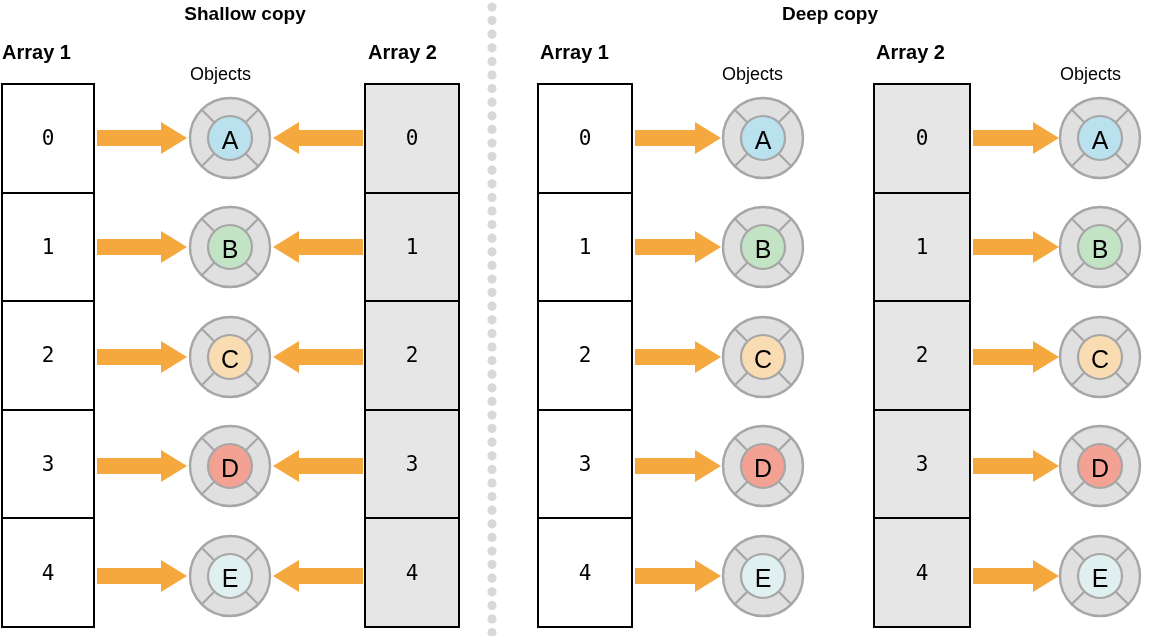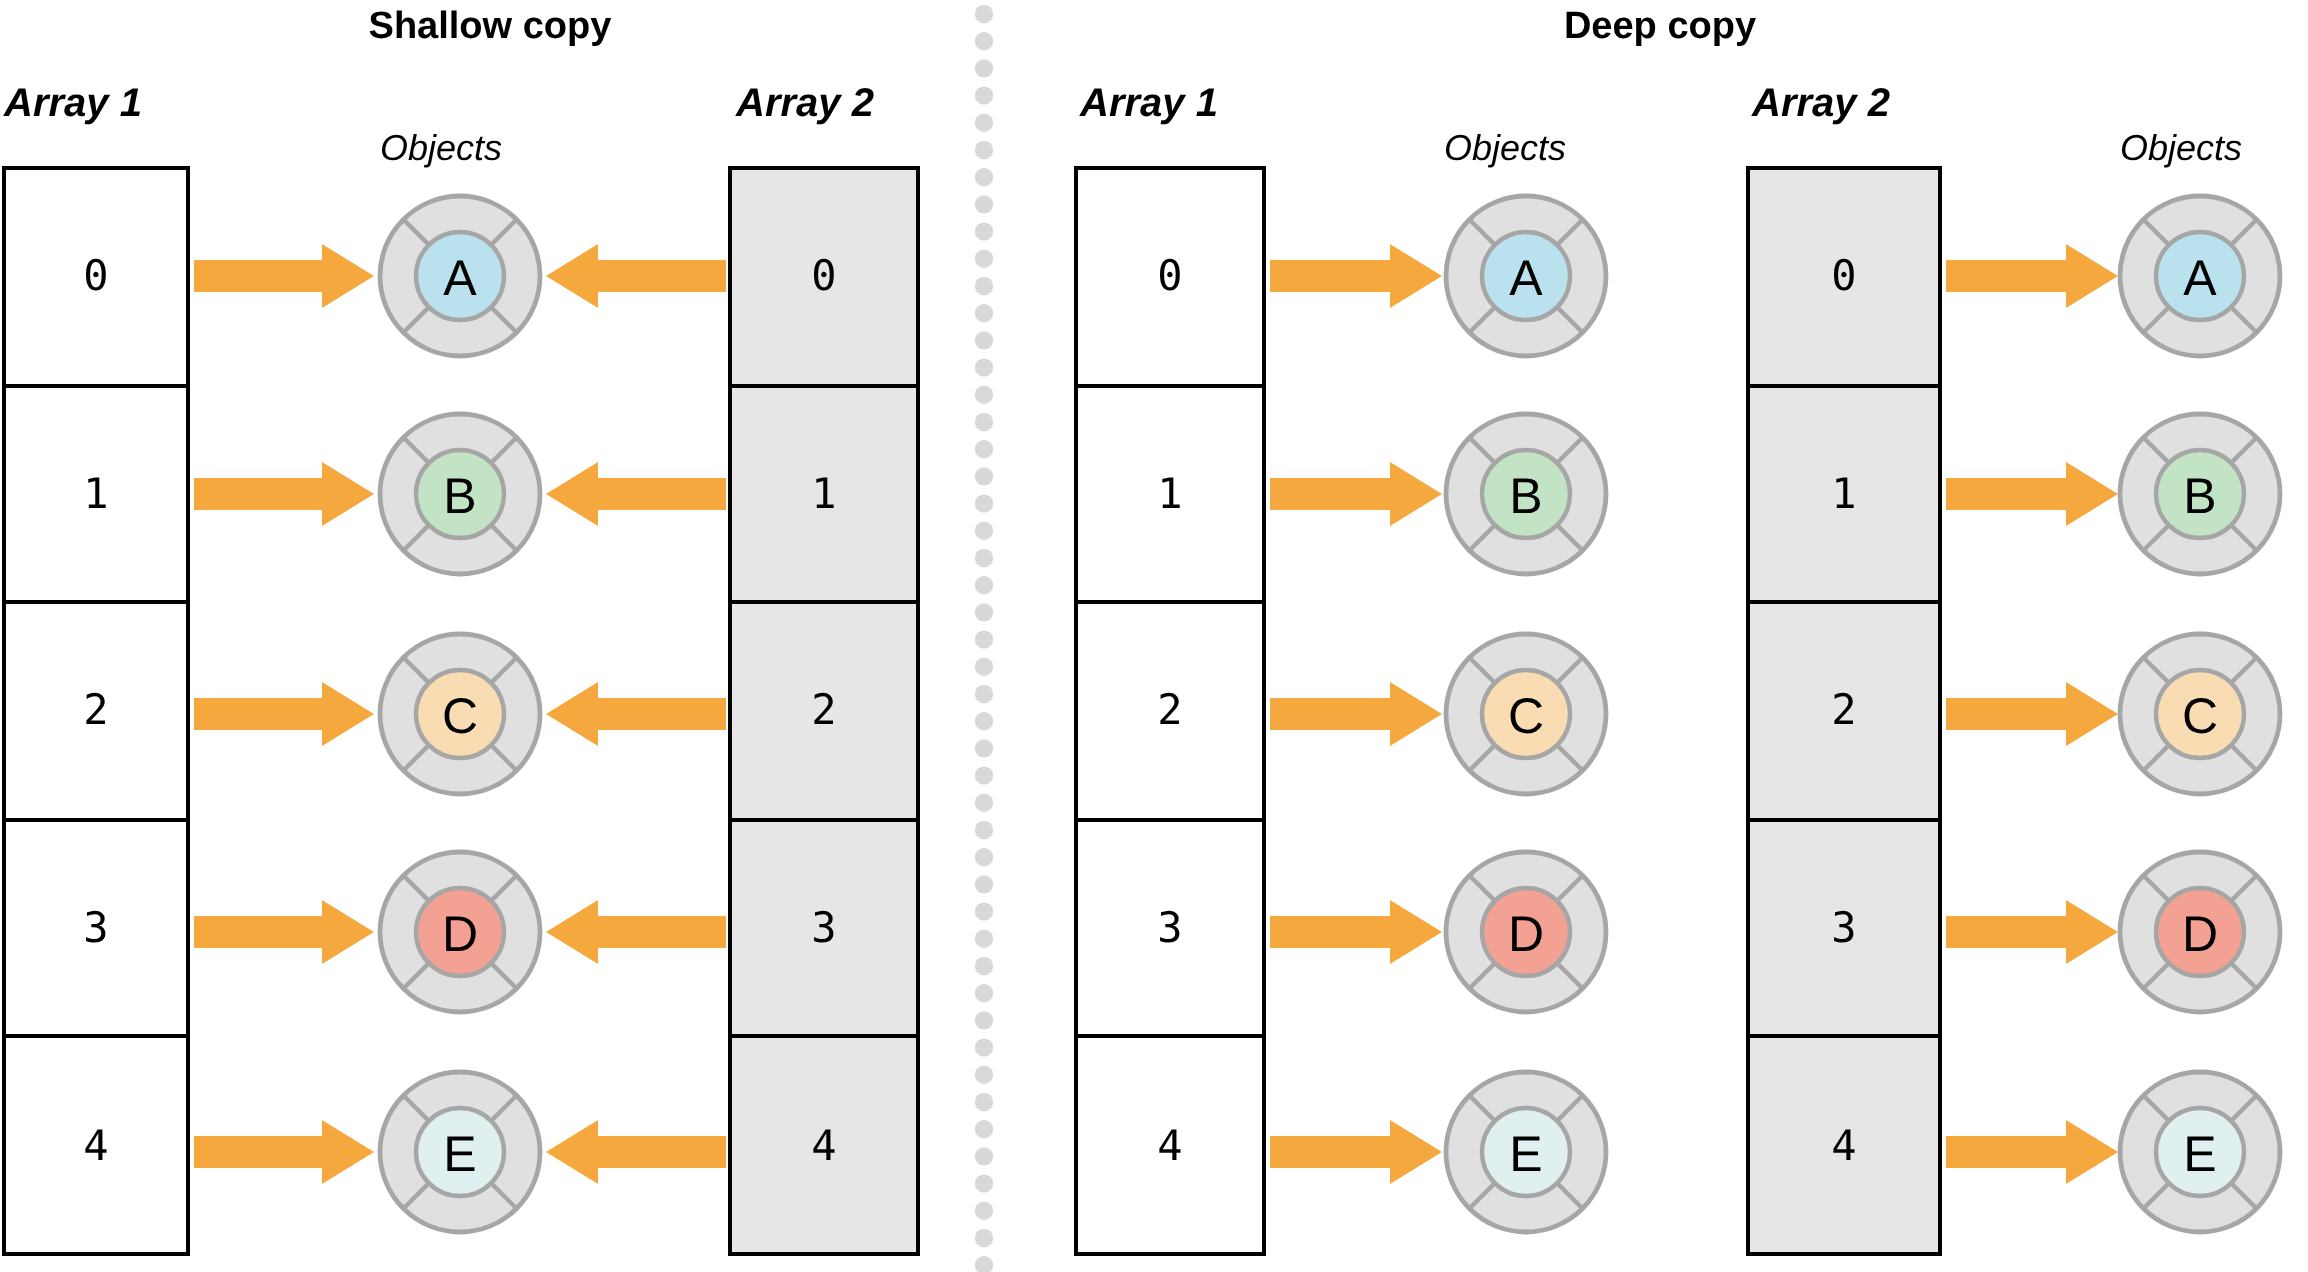--- a/index.html
+++ b/index.html
@@ -32,21 +32,20 @@
     color: #000;
   }
   .col-title {
     position: absolute;
     font-family: "Liberation Sans", sans-serif;
     font-weight: bold;
     font-size: 20px;
     line-height: 24px;
     white-space: nowrap;
     color: #000;
-    font-style: italic;
   }
   .col-title.light {
     font-weight: normal;
     font-size: 18px;
   }
 
   
   .array {
     position: absolute;
     box-sizing: border-box;

